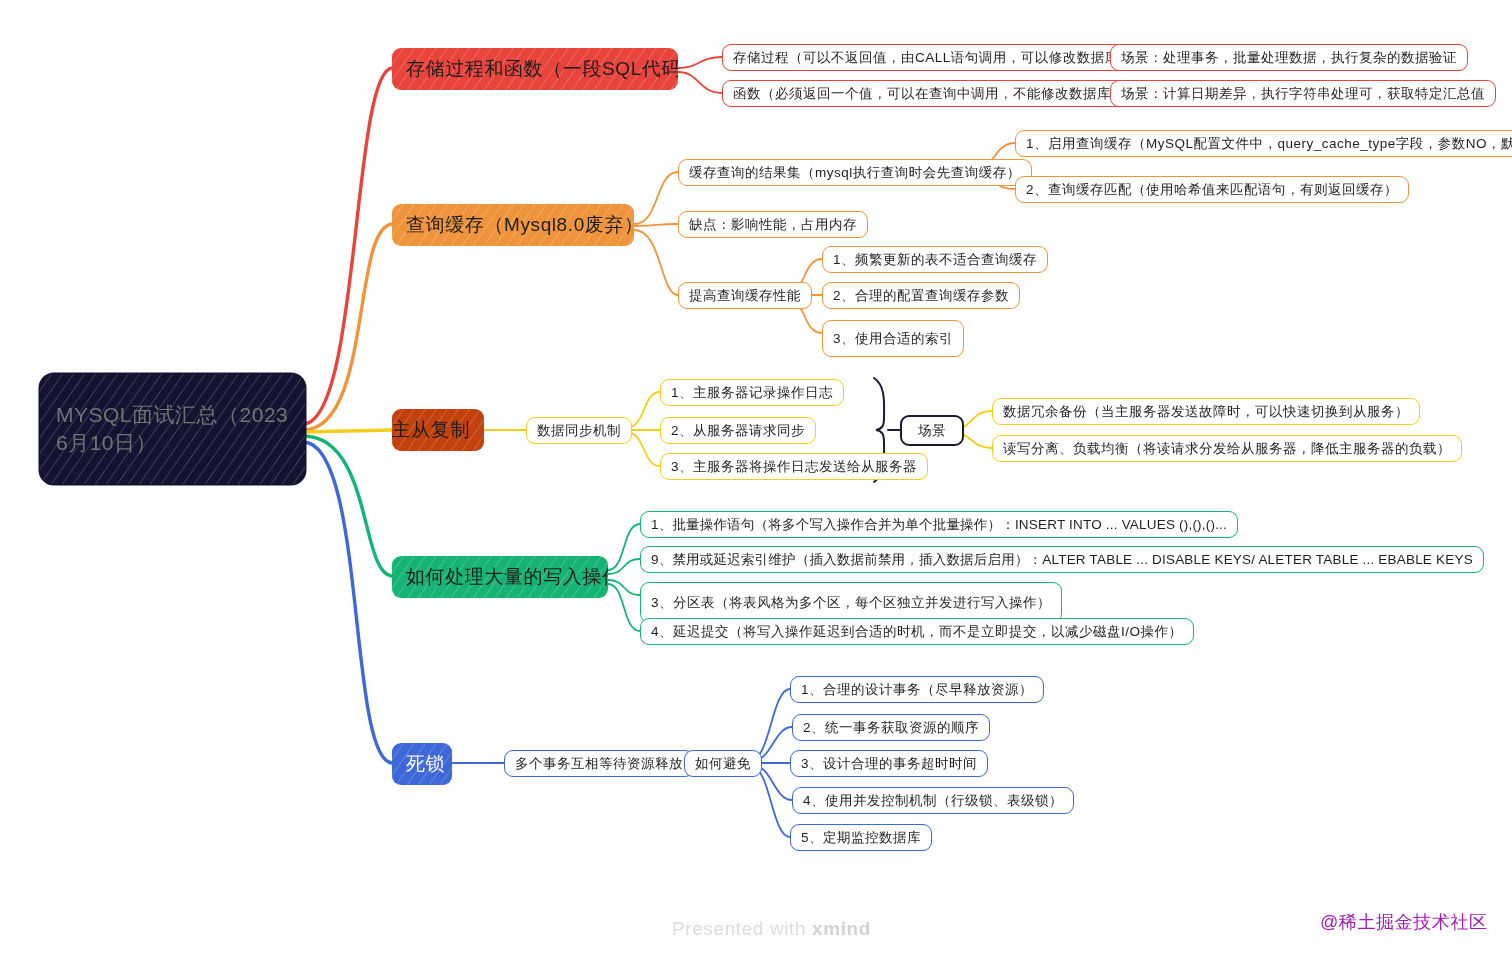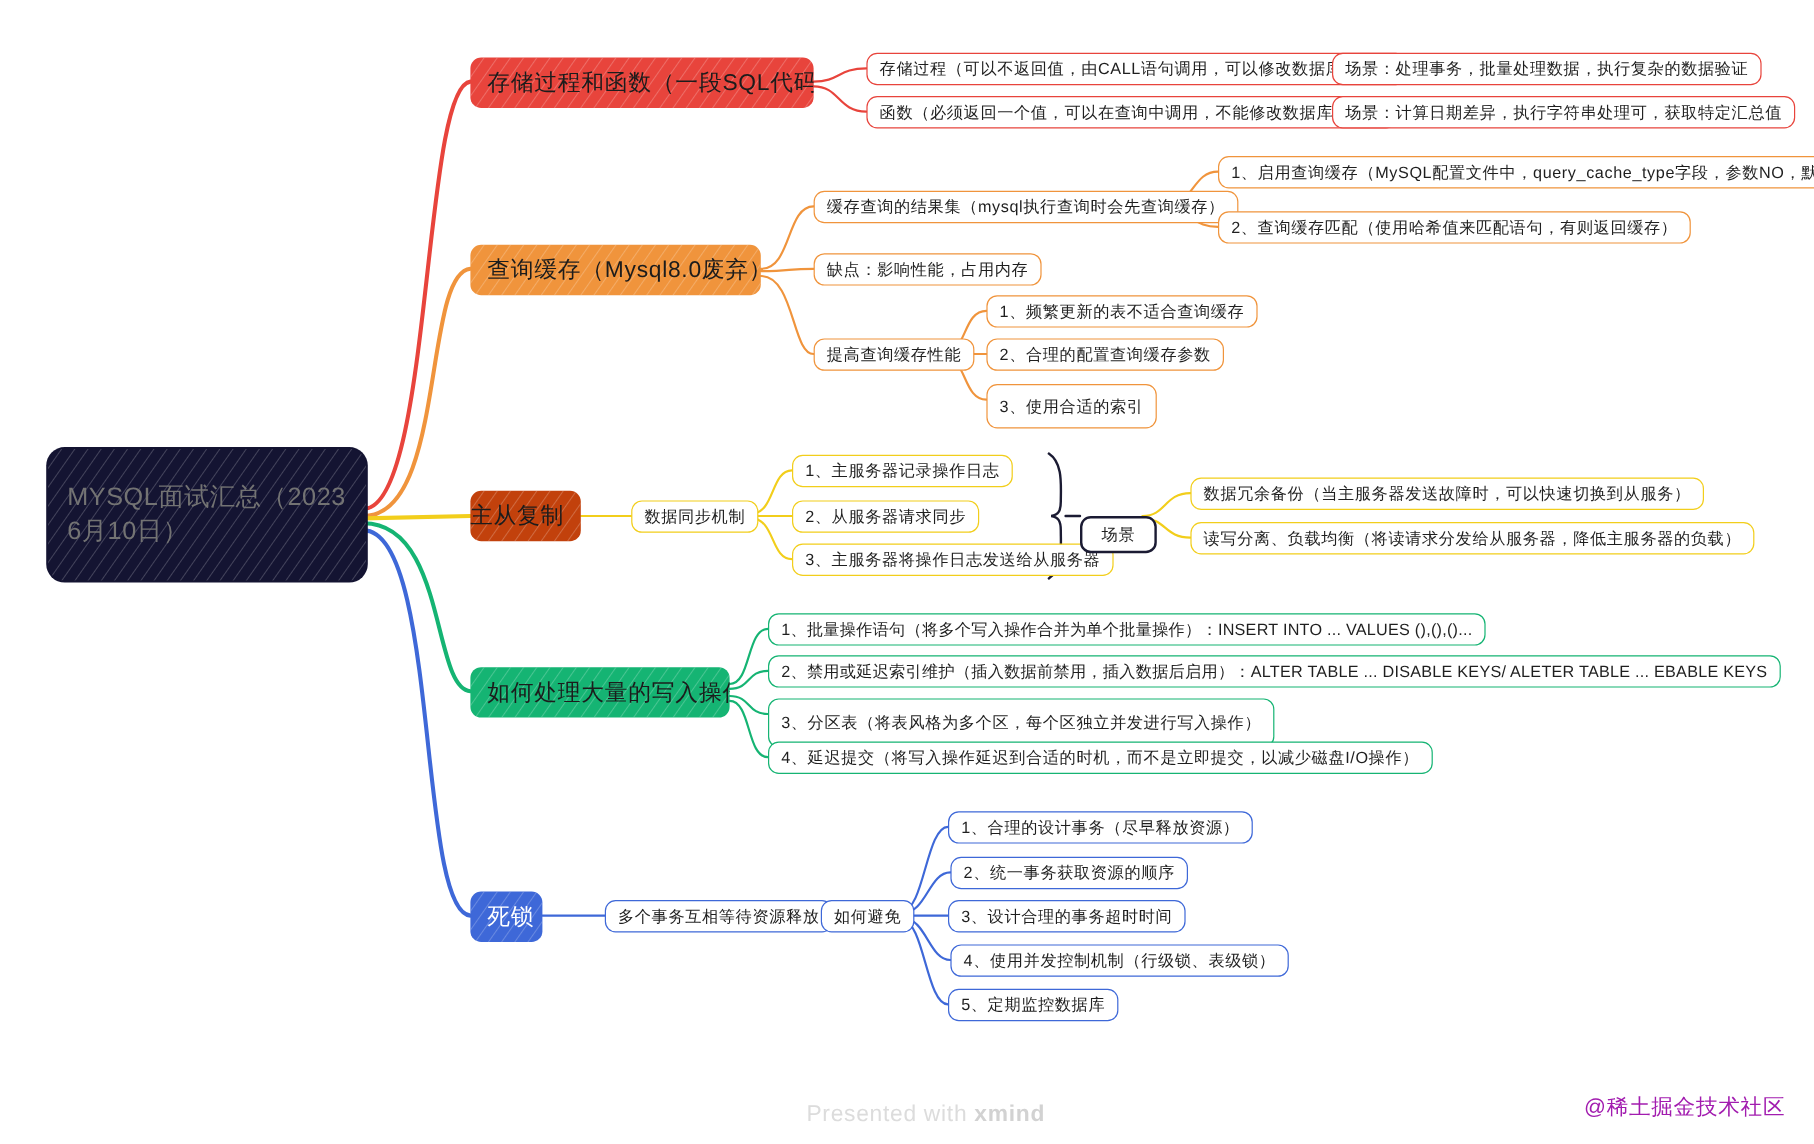--- a/index.html
+++ b/index.html
@@ -246,42 +246,42 @@
   <div class="node pill c-yellow" style="left:660px; top:379px; height:27px;">
     <span>1、主服务器记录操作日志</span>
   </div>
   <div class="node pill c-yellow" style="left:660px; top:417px; height:27px;">
     <span>2、从服务器请求同步</span>
   </div>
   <div class="node pill c-yellow" style="left:660px; top:453px; height:27px;">
     <span>3、主服务器将操作日志发送给从服务器</span>
   </div>
 
-  <div class="node pill c-dark" style="left:900px; top:415px; height:31px; padding:4px 16px; border-width:2px;margin-top:15px;">
+  <div class="node pill c-dark" style="left:900px; top:415px; height:31px; padding:4px 16px; border-width:2px;">
     <span>场景</span>
   </div>
   <div class="node pill c-yellow" style="left:992px; top:398px; height:27px;">
     <span>数据冗余备份（当主服务器发送故障时，可以快速切换到从服务）</span>
   </div>
   <div class="node pill c-yellow" style="left:992px; top:435px; height:27px;">
     <span>读写分离、负载均衡（将读请求分发给从服务器，降低主服务器的负载）</span>
   </div>
 
   <div class="node lvl1 c-green" style="left:392px; top:556px; width:216px; height:42px; background:#15B473;">
     <svg class="hatch" viewBox="0 0 216 42" preserveAspectRatio="none">
       <rect x="0" y="0" width="216" height="42" fill="url(#hatchDark)" opacity="0.5"></rect>
     </svg>
     <span class="l1-text">如何处理大量的写入操作</span>
   </div>
 
   <div class="node pill c-green mono" style="left:640px; top:511px; height:27px;">
     <span>1、批量操作语句（将多个写入操作合并为单个批量操作）：INSERT INTO ... VALUES (),(),()...</span>
   </div>
   <div class="node pill c-green mono" style="left:640px; top:546px; height:27px;">
-    <span>2、禁用或延迟索引维护（插入数据前禁用，插入数据后启用）：ALTER TABLE ... DISABLE  KEYS/ ALETER TABLE ... EBABLE KEYS</span>
+    <span>9、禁用或延迟索引维护（插入数据前禁用，插入数据后启用）：ALTER TABLE ... DISABLE  KEYS/ ALETER TABLE ... EBABLE KEYS</span>
   </div>
   <div class="node pill c-green" style="left:640px; top:582px; height:41px;">
     <span>3、分区表（将表风格为多个区，每个区独立并发进行写入操作）</span>
   </div>
   <div class="node pill c-green" style="left:640px; top:618px; height:27px;">
     <span>4、延迟提交（将写入操作延迟到合适的时机，而不是立即提交，以减少磁盘I/O操作）</span>
   </div>
 
   <div class="node lvl1 c-blue" style="left:392px; top:743px; width:60px; height:42px; background:#3E68D8; color:#ffffff;">
     <svg class="hatch" viewBox="0 0 60 42" preserveAspectRatio="none">

